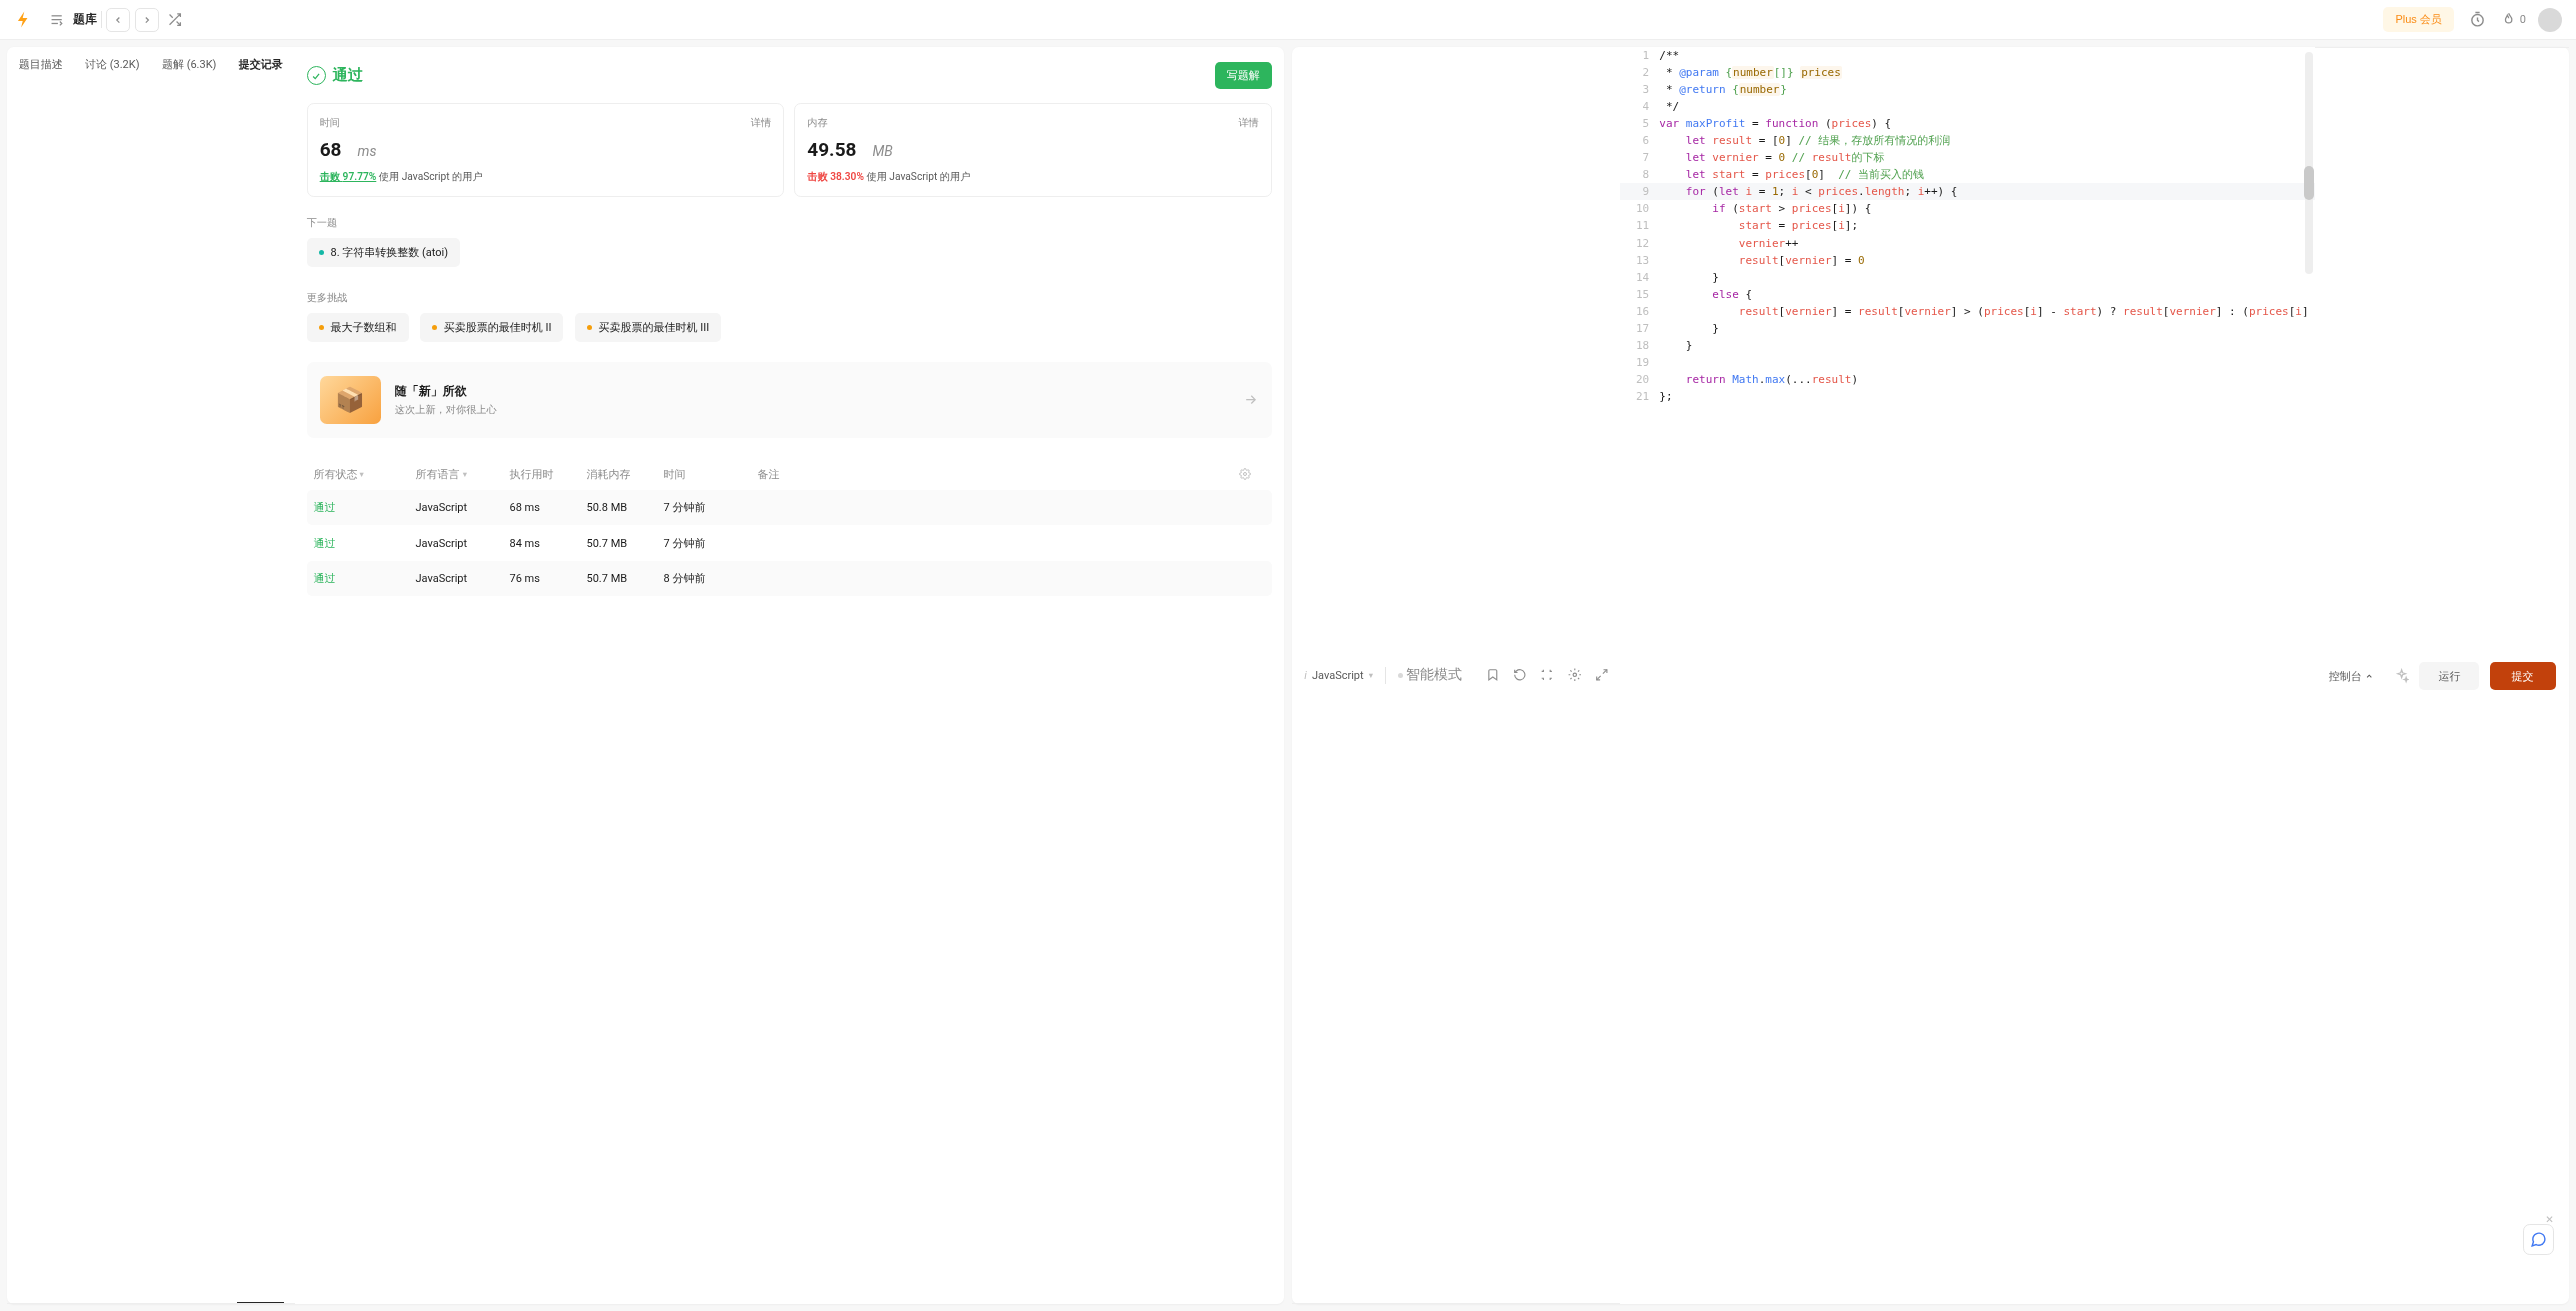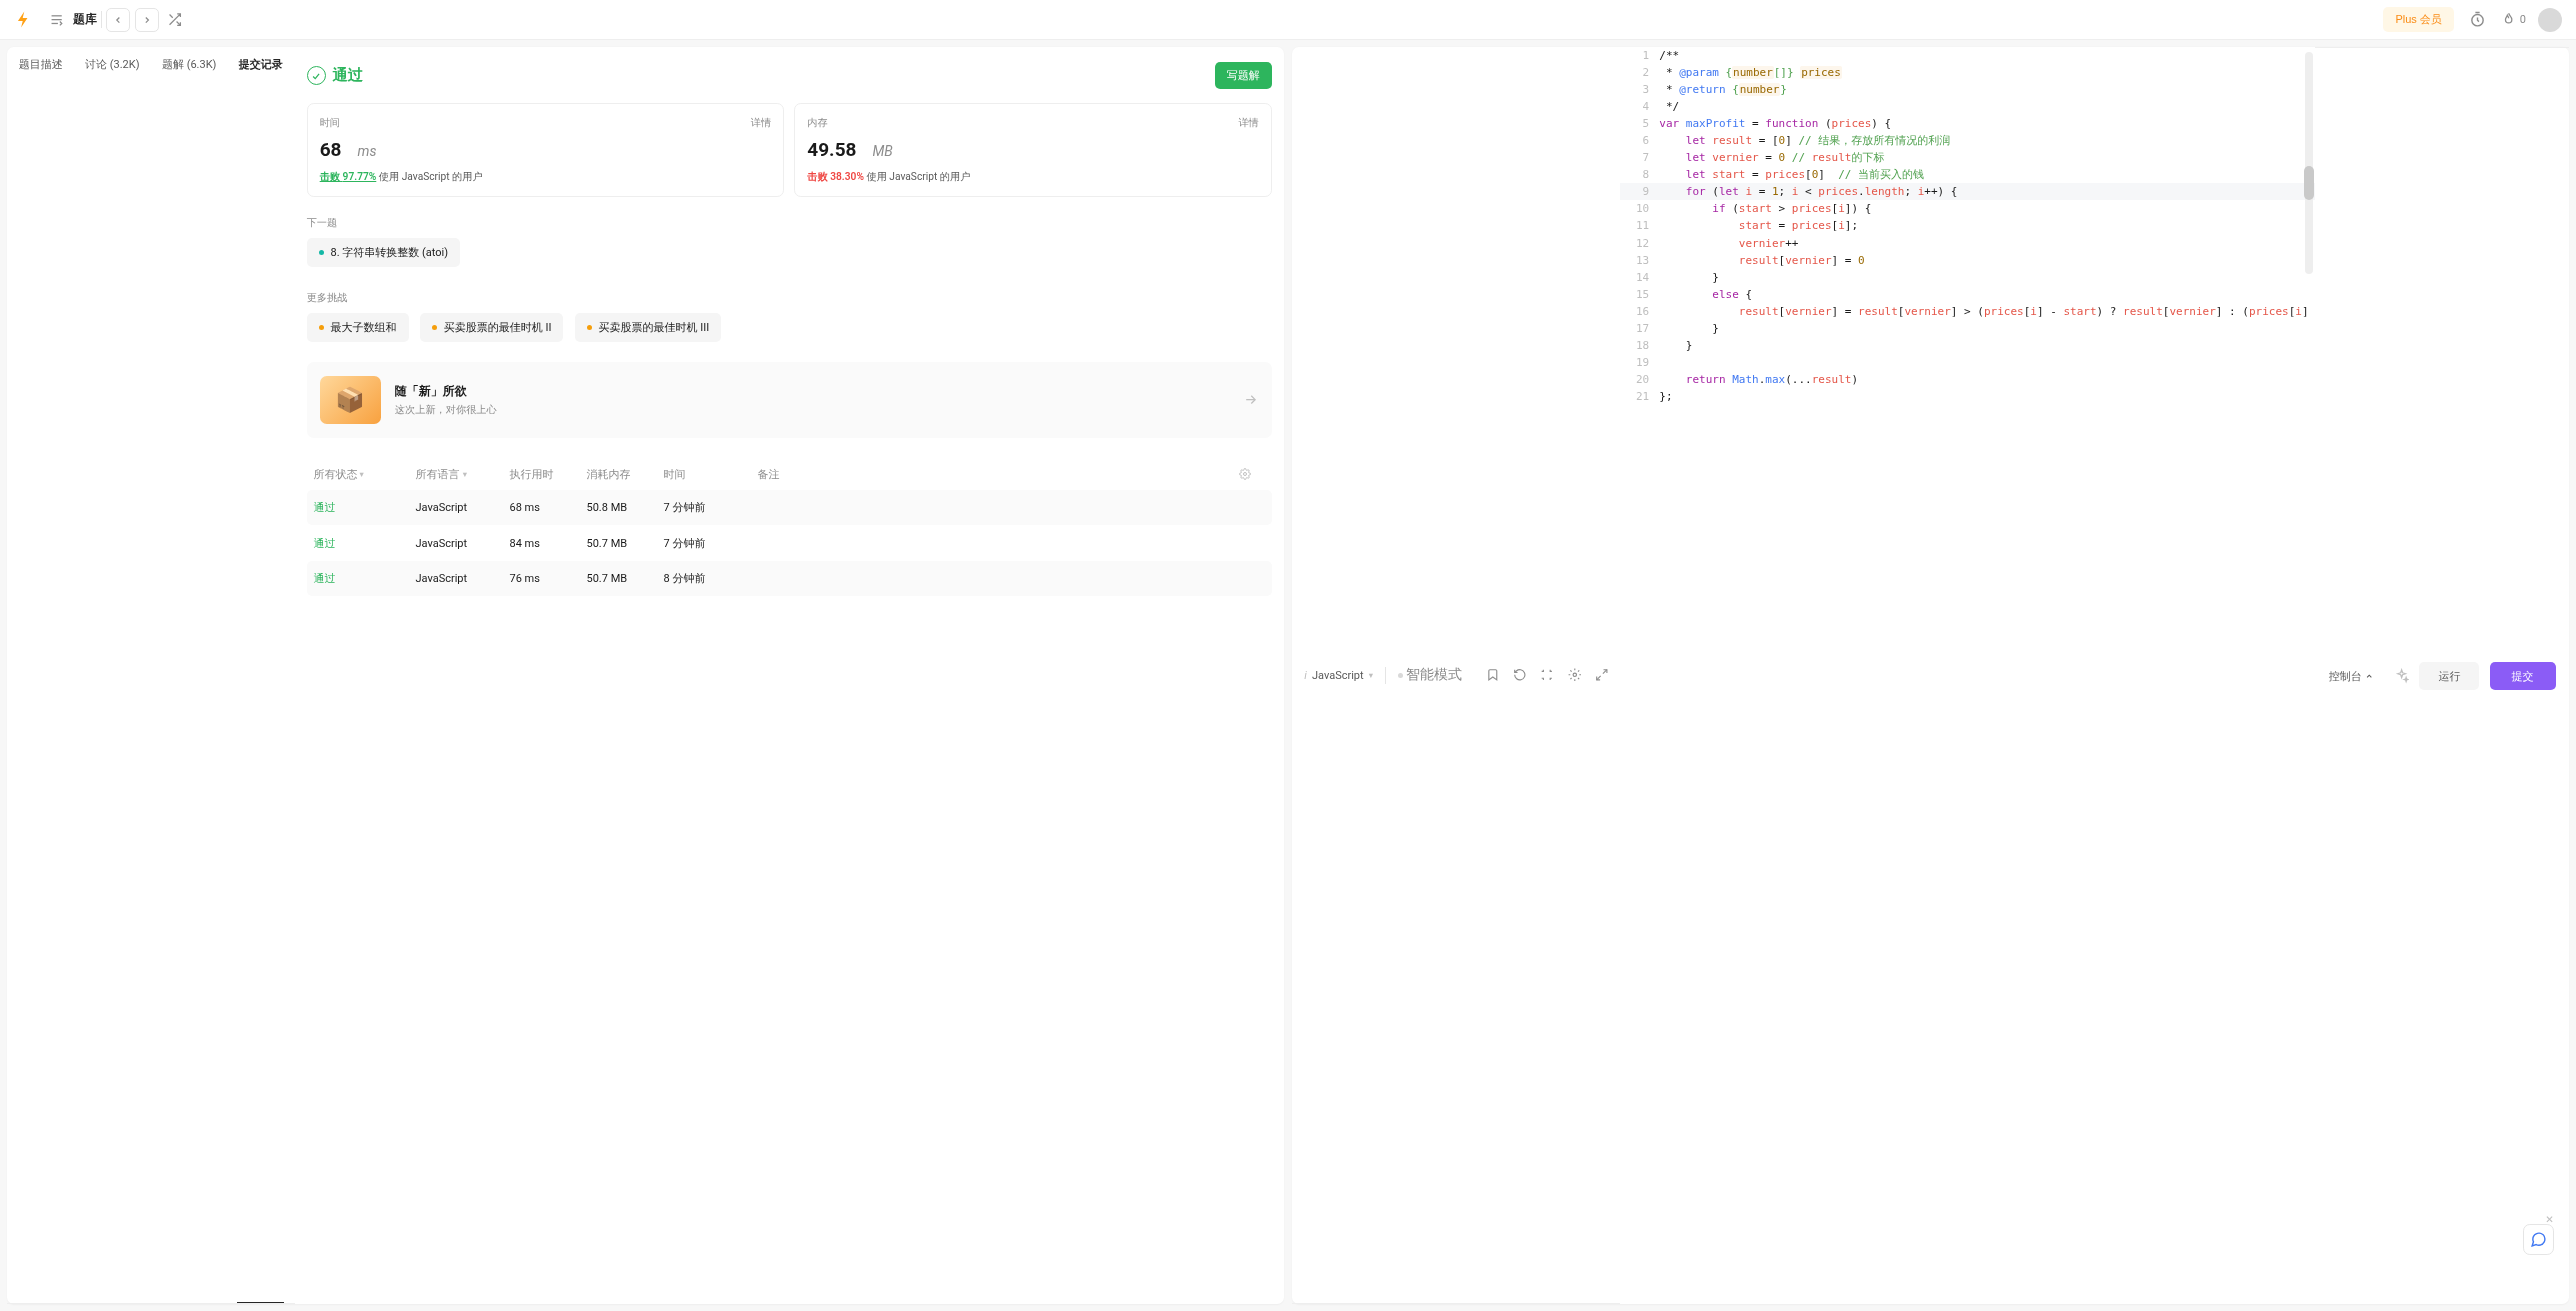--- a/index.html
+++ b/index.html
@@ -78,21 +78,21 @@
 .num { color: #986801; }
 .com { color: #50a14f; }
 .param { color: #986801; background: #fdf6ec; border-radius:1.7px; padding: 0 0.9px; }
 .ident { color: #e45649; }
 .scrollbar-stub { position:absolute; right:1.7px; top:5.1px; width:8.5px; height:222px; background:#eee; border-radius:4.3px; }
 .scrollbar-thumb { position:absolute; right:0.9px; top:119px; width:10.2px; height:34px; background:#c9c9c9; border-radius:5.1px; }
 .editor-foot { display:flex; align-items:center; padding:8.5px 13.6px; border-top:0.9px solid #eee; gap:10.2px; }
 .console-label { font-size:11px; color:#595959; display:flex; align-items:center; gap:3.4px; cursor:pointer; }
 .foot-icon { color:#bfbfbf; cursor:pointer; }
 .run-btn { background:#f5f5f5; border:none; border-radius:5.1px; padding:6.8px 19px; font-size:11px; cursor:pointer; color:#595959; }
-.submit-btn { background:#8b5cf6; color:#fff; border:none; border-radius:5.1px; padding:6.8px 22px; font-size:11px; cursor:pointer; font-weight:500; }
+.submit-btn { background:#c2410c; color:#fff; border:none; border-radius:5.1px; padding:6.8px 22px; font-size:11px; cursor:pointer; font-weight:500; }
 .chat-fab { position:absolute; right:15.3px; bottom:49px; width:31px; height:31px; border:0.9px solid #e5e5e5; border-radius:6.8px; background:#fff; display:flex; align-items:center; justify-content:center; color:#4078f2; cursor:pointer; }
 .fab-close { position:absolute; right:12px; bottom:78px; width:12px; height:12px; font-size:10.2px; color:#bfbfbf; cursor:pointer; }
 svg { display:block; }
 </style>
 </head>
 <body>
 
 <div class="app">
   <div class="topbar">
     <span class="logo">

